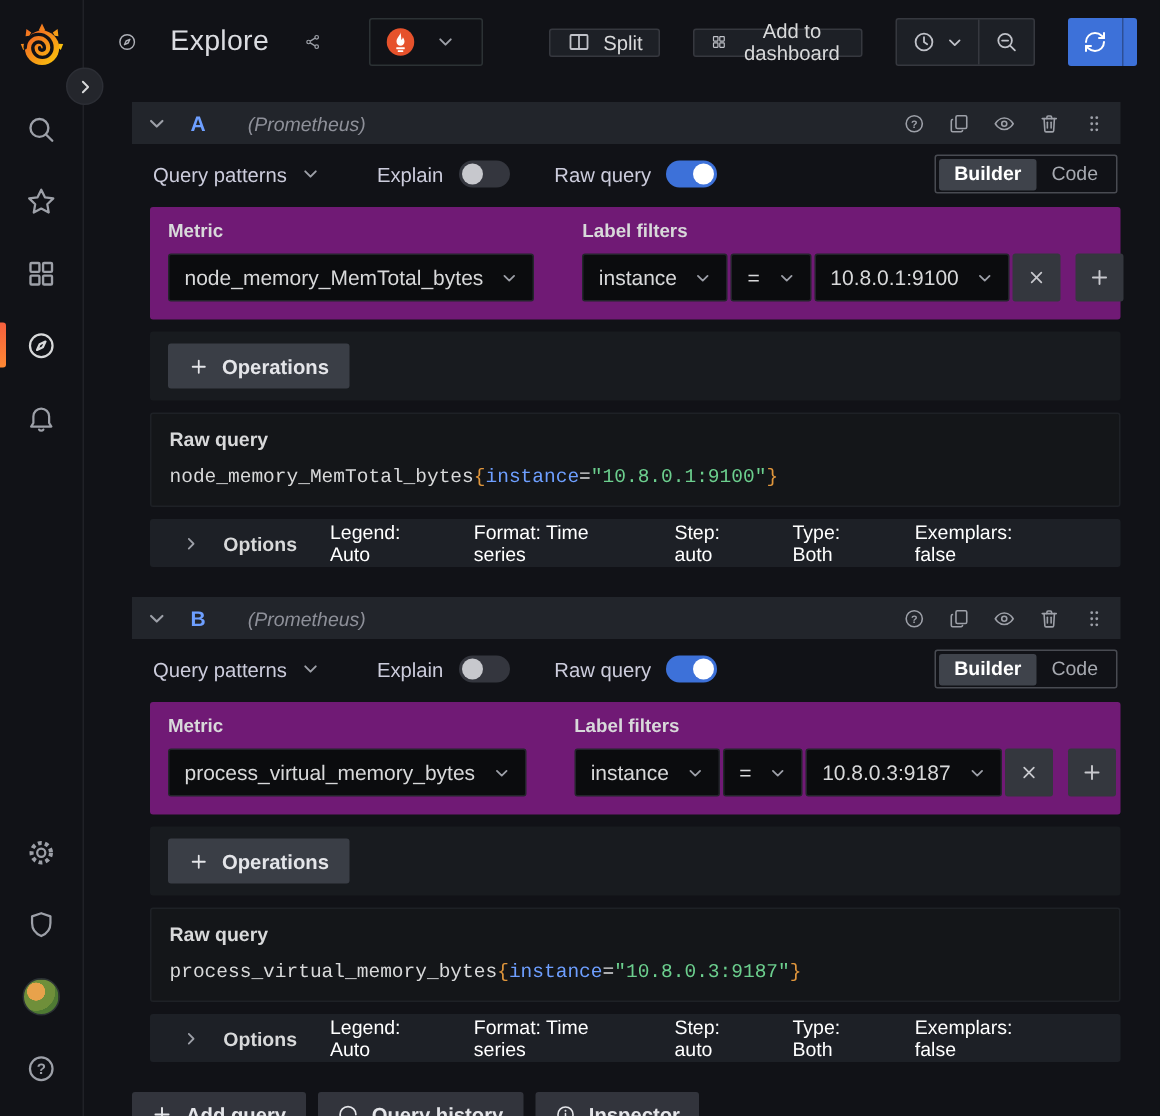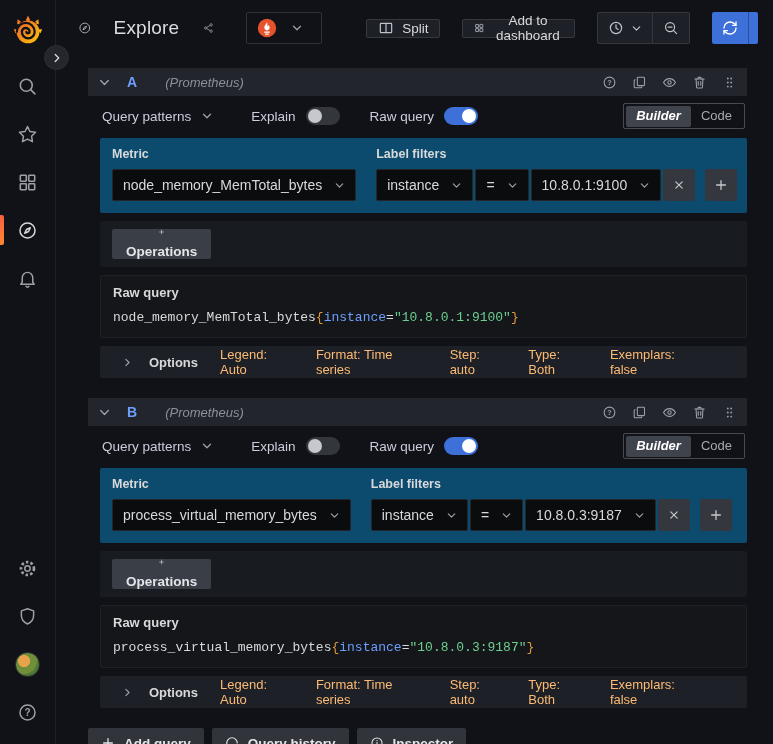--- a/index.html
+++ b/index.html
@@ -113,64 +113,64 @@
     display:inline-flex; cursor:pointer; flex:0 0 auto;
   }
   .switch .knob { width:14px; height:14px; border-radius:50%; background:#c7c8cd; margin:2px; transition:none; }
   .switch.on { background:#3d71d9; }
   .switch.on .knob { margin-left:18px; background:#fff; }
   .segmented {
     margin-left:auto; display:flex; align-items:center;
     border:1px solid #494b52; border-radius:2px; padding:2px; height:26px;
   }
   .seg { padding:1px 10px 2px; font-size:13px; color:#a6a9b0; border-radius:2px; line-height:18px; }
-  .seg.active { background:#3f434b; color:#fff; font-weight:700;font-style:italic; }
+  .seg.active { background:#3f434b; color:#fff; font-weight:700; }
 
   .builder-panel {
-    margin:2px 0 8px 12px; background:#0c4a6e; border-radius:2px;
-    padding:9px 12px 12px; display:flex; gap:20px; align-items:flex-start;
+    margin:2px 0 8px 12px; background:#701a75; border-radius:2px;
+    padding:9px 12px 12px; display:flex; gap:32px; align-items:flex-start;
   }
   .field-label { font-size:12.5px; font-weight:700; color:#d8d9da; margin-bottom:8px; }
   .select {
     height:32px; background:#0b0c0e; border:1px solid #23252b; border-radius:2px;
     display:flex; align-items:center; gap:12px; padding:0 10px;
     color:#d8d9da; font-size:14px;
   }
   .select svg { width:11px; height:11px; color:#9da0a8; }
   .filter-row { display:flex; align-items:center; }
   .filter-row .select { margin-right:2px; }
   .sq-btn {
     width:32px; height:32px; border-radius:2px; background:#34373e; color:#c7c8cd;
     display:flex; align-items:center; justify-content:center;
   }
   .sq-btn svg { width:14px; height:14px; }
   .sq-btn.add { margin-left:10px; }
 
   .ops-panel { margin:0 0 8px 12px; background:#181b1f; border-radius:2px; padding:8px 12px; }
   .ops-btn {
     height:30px; background:#3a3e46; border-radius:2px; padding:0 14px;
-    display:flex; align-items:center; gap:9px; color:#e4e5e9; font-weight:700; font-size:13.5px;flex-direction:column;
+    display:flex; align-items:center; gap:9px; color:#e4e5e9; font-weight:700; font-size:13.5px;
   }
   .ops-btn svg { width:13px; height:13px; }
 
   .raw-panel { margin:0 0 8px 12px; background:#141619; border:1px solid #1e2126; border-radius:2px; padding:9px 12px 12px; }
   .raw-label { font-size:13px; font-weight:700; color:#d8d9da; margin-bottom:9px; }
   .raw-code { font-family:"Liberation Mono","DejaVu Sans Mono",monospace; font-size:13px; color:#d8d9da; }
   .c-brace { color:#e0963c; }
   .c-label { color:#6e9fff; }
   .c-eq { color:#d8d9da; }
   .c-string { color:#6ccf8e; }
 
   .options-row {
     margin-left:12px; height:32px; background:#1d2026; border-radius:2px;
     display:flex; align-items:center; padding:0 22px; cursor:pointer;
   }
   .options-row .chev { width:11px; height:11px; color:#9da0a8; margin-right:16px; }
   .opt-title { font-weight:700; color:#d8d9da; margin-right:22px; font-size:13px; }
-  .opt-item { color:#fdba74; margin-right:20px; font-size:13px; }
+  .opt-item { color:#ffffff; margin-right:20px; font-size:13px; }
 
   .footer-actions { display:flex; gap:8px; margin-top:19px; }
   .ft-btn {
     height:30px; background:#32343c; border-radius:2px; padding:0 13px;
     display:flex; align-items:center; gap:9px; color:#e4e5e9; font-weight:700; font-size:13.5px;
   }
   .ft-btn svg { width:14px; height:14px; }
   .hidden-defs { position:absolute; width:0; height:0; overflow:hidden; }
 </style>
 </head>

